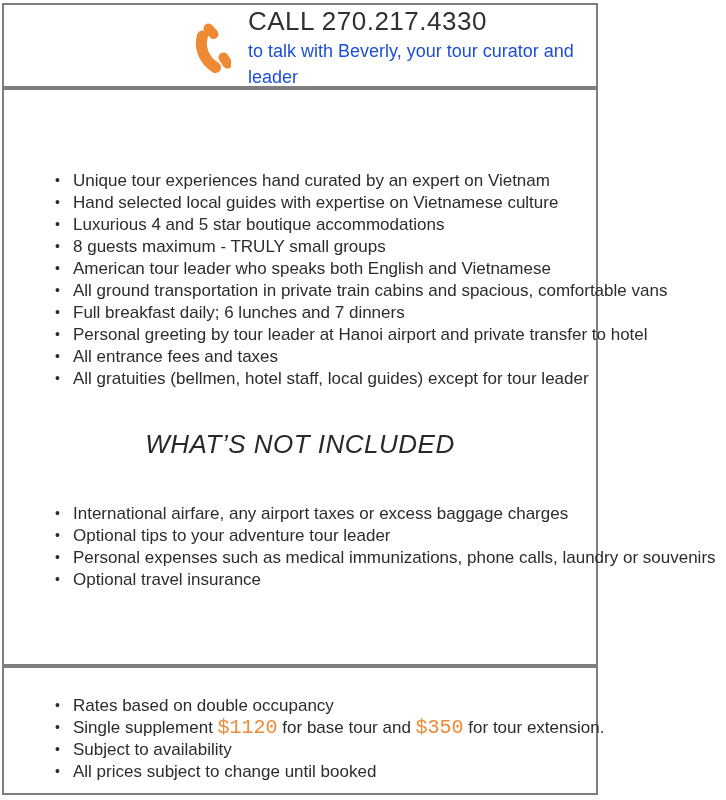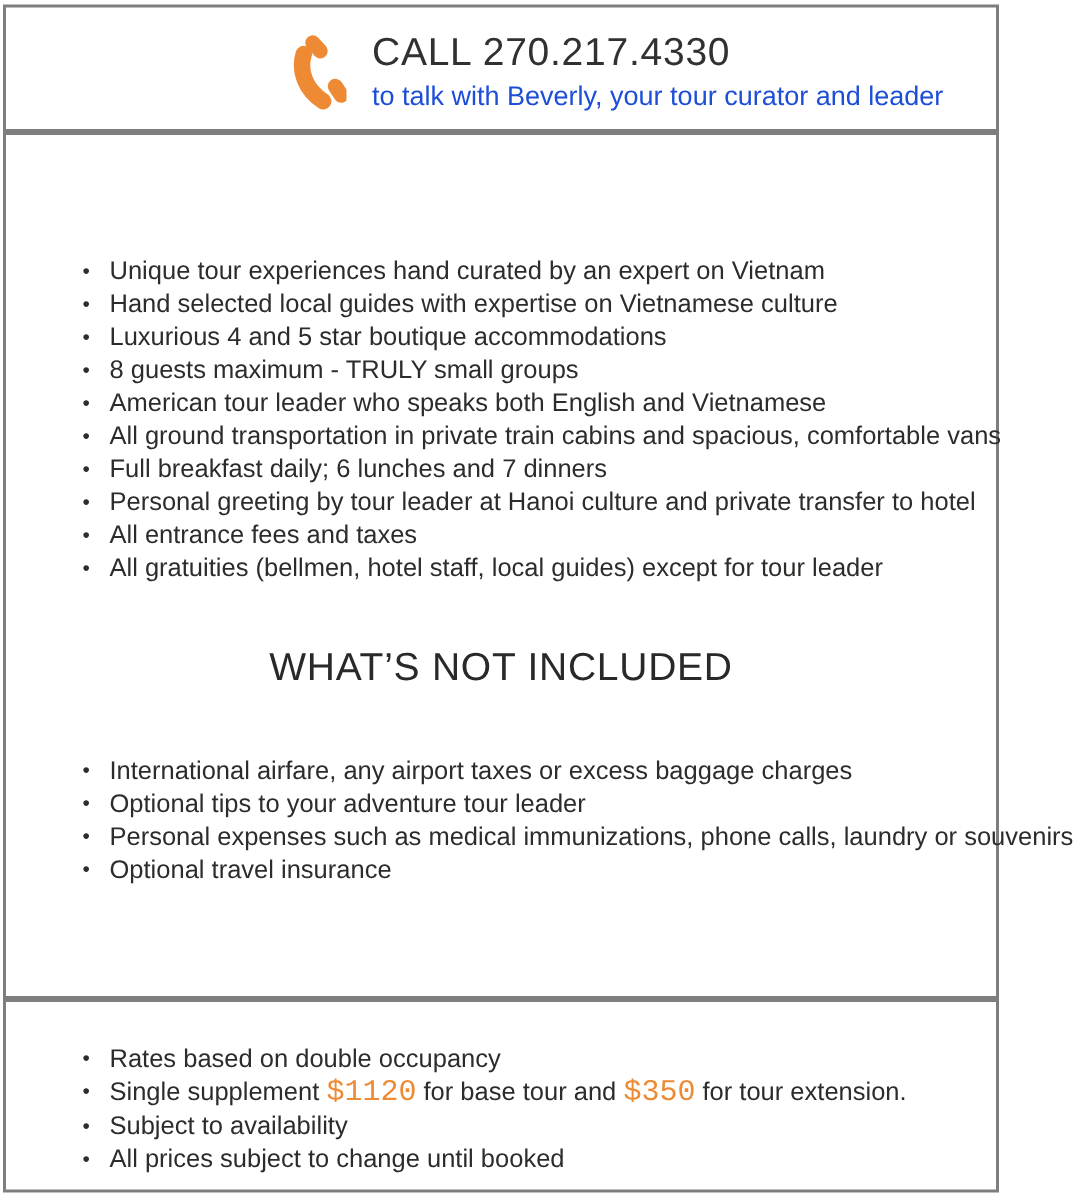--- a/index.html
+++ b/index.html
@@ -2,21 +2,21 @@
 <html><head>
 <meta charset="utf-8">
 <style>
   html,body{margin:0;padding:0;}
   body{
     width:726px;height:800px;background:#ffffff;
     font-family:"Liberation Sans","DejaVu Sans",sans-serif;
     color:#2e2c2a;position:relative;overflow:hidden;
   }
   .sheet{
-    position:absolute;left:2px;top:3px;width:664px;height:792px;
+    position:absolute;left:2px;top:3px;width:596px;height:792px;
     display:flex;flex-direction:column;box-sizing:border-box;
   }
   .box{
     border:2px solid #7e7e7e;background:#ffffff;box-sizing:border-box;
   }
   
   .phone-box{
     height:85px;flex:none;
     display:flex;align-items:center;
     padding-left:191px;padding-top:4px;
@@ -39,21 +39,21 @@
     white-space:nowrap;
   }
   ul.bullets li::before{
     content:"\2022";
     position:absolute;left:1px;top:-1px;
     font-size:14px;color:#2e2c2a;
   }
   .section-heading{
     text-align:center;
     font-size:26px;line-height:30px;letter-spacing:0.5px;
-    color:#2b2927;margin-top:39px;margin-bottom:0;font-weight:normal;
+    color:#2b2927;margin-top:39px;margin-bottom:0;font-weight:normal;font-style:italic;
   }
   .not-included-list{margin-top:44px !important;}
   
   .rates-box{height:129px;flex:none;padding-top:15px;}
   .price{
     color:#ee8a33;font-size:20px;line-height:22px;font-family:Liberation Mono, monospace;
   }
 </style>
 </head>
 <body>
@@ -78,21 +78,21 @@
 
   <div class="box details-box">
     <ul class="bullets">
         <li><span>Unique tour experiences hand curated by an expert on Vietnam</span></li>
         <li><span>Hand selected local guides with expertise on Vietnamese culture</span></li>
         <li><span>Luxurious 4 and 5 star boutique accommodations</span></li>
         <li><span>8 guests maximum - TRULY small groups</span></li>
         <li><span>American tour leader who speaks both English and Vietnamese</span></li>
         <li><span>All ground transportation in private train cabins and spacious, comfortable vans</span></li>
         <li><span>Full breakfast daily; 6 lunches and 7 dinners</span></li>
-        <li><span>Personal greeting by tour leader at Hanoi culture and private transfer to hotel</span></li>
+        <li><span>Personal greeting by tour leader at Hanoi airport and private transfer to hotel</span></li>
         <li><span>All entrance fees and taxes</span></li>
         <li><span>All gratuities (bellmen, hotel staff, local guides) except for tour leader</span></li>
       </ul>
 
     <h2 class="section-heading">WHAT’S NOT INCLUDED</h2>
 
     <ul class="bullets not-included-list">
         <li><span>International airfare, any airport taxes or excess baggage charges</span></li>
         <li><span>Optional tips to your adventure tour leader</span></li>
         <li><span>Personal expenses such as medical immunizations, phone calls, laundry or souvenirs</span></li>

